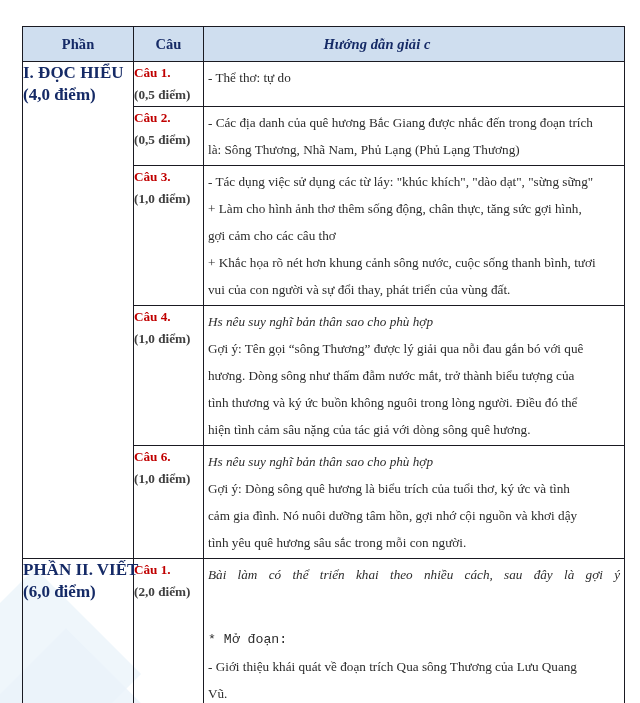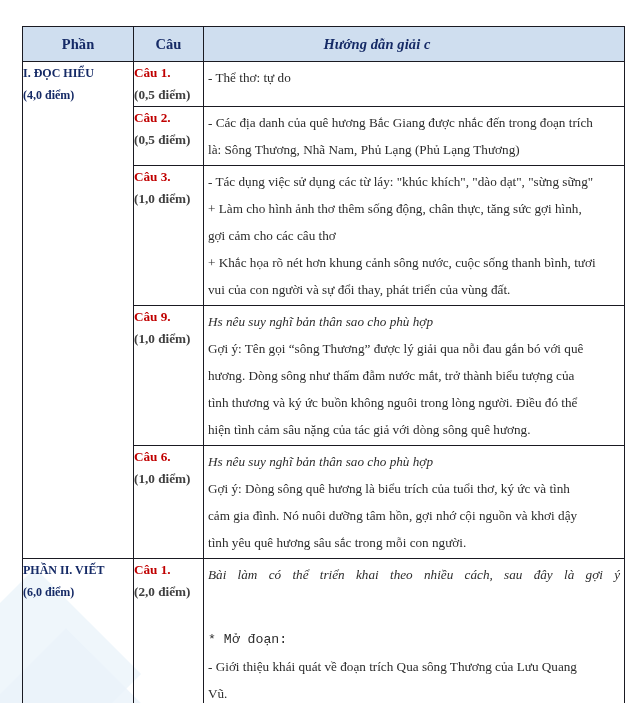--- a/index.html
+++ b/index.html
@@ -86,21 +86,21 @@
     overflow: hidden;
     white-space: nowrap;
     font-style: italic;
   }
 
   
   td.part-cell {
     padding: 9px 4px 9px 7px;
     color: #152a66;
     font-weight: bold;
-    font-size: 12px;
+    font-size: 17px;
     line-height: 22px;
     white-space: nowrap;
   }
   td.ques-cell {
     padding: 9px 4px 9px 7px;
     font-weight: bold;
     font-size: 13.2px;
     line-height: 22px;
     white-space: nowrap;
     margin-top: 48px;
@@ -185,21 +185,21 @@
           <td class="body-cell">
             <p>- Tác dụng việc sử dụng các từ láy: "khúc khích", "dào dạt", "sừng sững"</p>
             <p>+ Làm cho hình ảnh thơ thêm sống động, chân thực, tăng sức gợi hình,</p>
             <p>gợi cảm cho các câu thơ</p>
             <p>+ Khắc họa rõ nét hơn khung cảnh sông nước, cuộc sống thanh bình, tươi</p>
             <p>vui của con người và sự đổi thay, phát triển của vùng đất.</p>
           </td>
         </tr>
         <tr>
           <td class="ques-cell">
-            <span class="q-label">Câu 9.</span>
+            <span class="q-label">Câu 4.</span>
             <span class="q-score">(1,0 điểm)</span>
           </td>
           <td class="body-cell">
             <p class="it">Hs nêu suy nghĩ bản thân sao cho phù hợp</p>
             <p>Gợi ý: Tên gọi “sông Thương” được lý giải qua nỗi đau gắn bó với quê</p>
             <p>hương. Dòng sông như thấm đẫm nước mắt, trở thành biểu tượng của</p>
             <p>tình thương và ký ức buồn không nguôi trong lòng người. Điều đó thể</p>
             <p>hiện tình cảm sâu nặng của tác giả với dòng sông quê hương.</p>
           </td>
         </tr>

